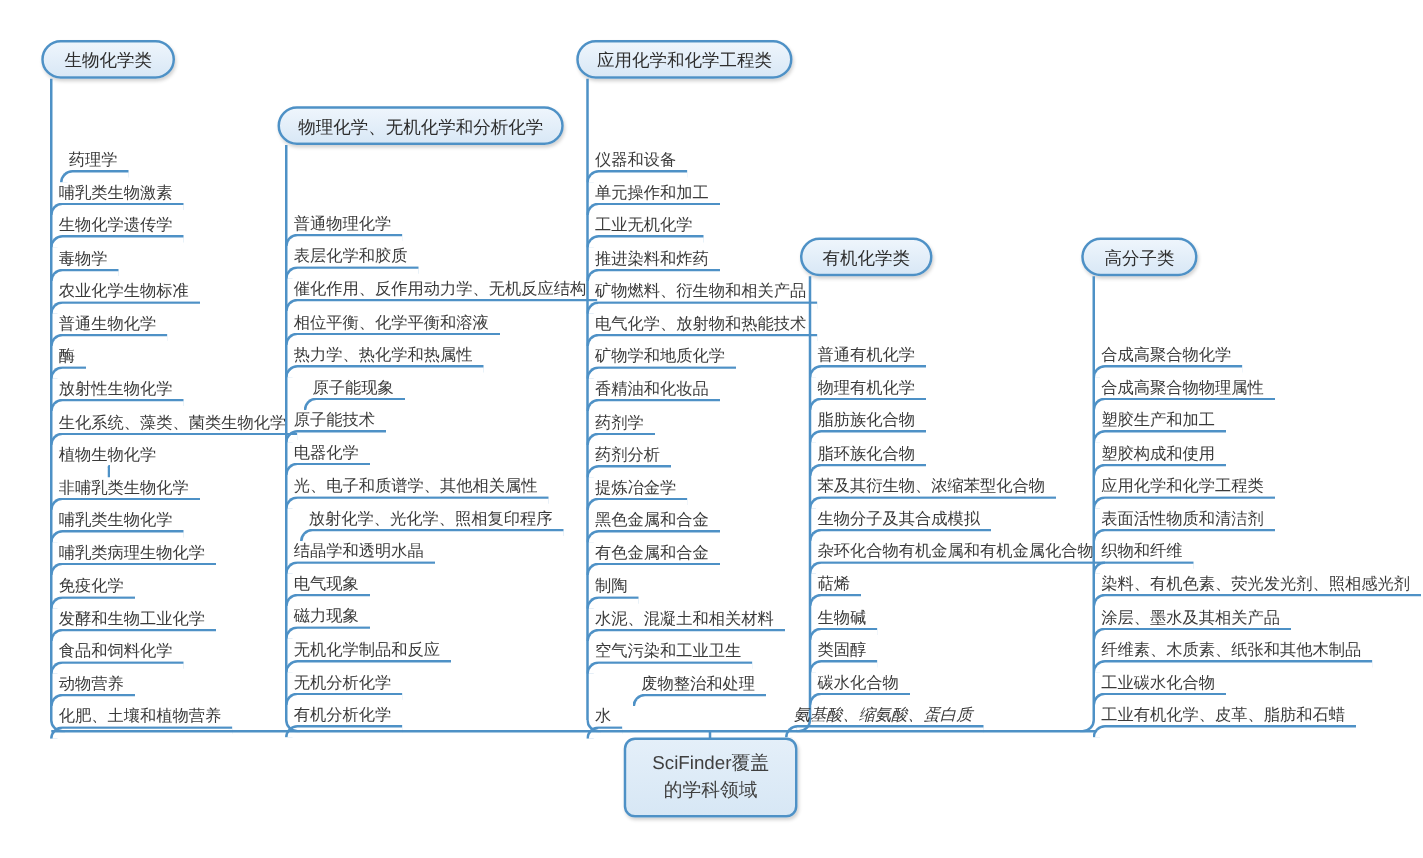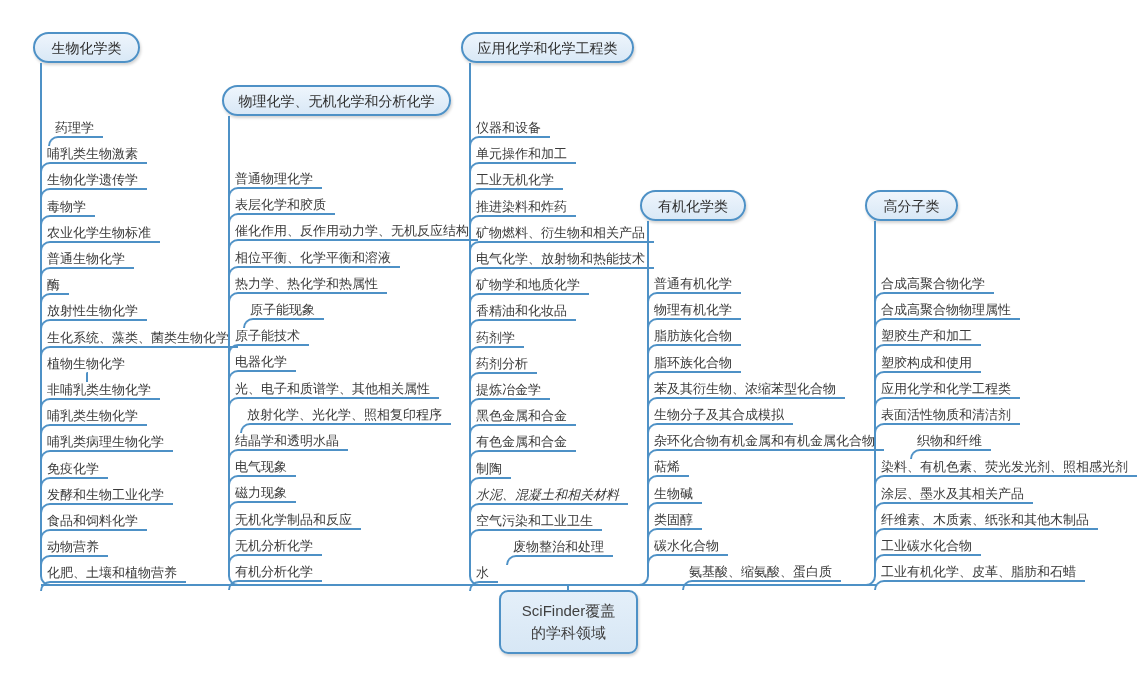--- a/index.html
+++ b/index.html
@@ -312,21 +312,21 @@
       <div class="item-branch"></div>
     </div>
     <div class="item" style="left: 469px; top: 434px;">
       <span class="item-label">有色金属和合金</span>
       <div class="item-branch"></div>
     </div>
     <div class="item" style="left: 469px; top: 461px;">
       <span class="item-label">制陶</span>
       <div class="item-branch"></div>
     </div>
-    <div class="item" style="left: 469px; top: 487px; font-style: italic;">
+    <div class="item" style="left: 469px; top: 487px;">
       <span class="item-label">水泥、混凝土和相关材料</span>
       <div class="item-branch"></div>
     </div>
     <div class="item" style="left: 469px; top: 513px;">
       <span class="item-label">空气污染和工业卫生</span>
       <div class="item-branch"></div>
     </div>
     <div class="item" style="left: 469px; top: 539px; padding-left: 37px;">
       <span class="item-label">废物整治和处理</span>
       <div class="item-branch"></div>
@@ -375,21 +375,21 @@
       <div class="item-branch"></div>
     </div>
     <div class="item" style="left: 647px; top: 512px;">
       <span class="item-label">类固醇</span>
       <div class="item-branch"></div>
     </div>
     <div class="item" style="left: 647px; top: 538px;">
       <span class="item-label">碳水化合物</span>
       <div class="item-branch"></div>
     </div>
-    <div class="item" style="left: 682px; top: 564px;">
+    <div class="item" style="left: 628px; top: 564px; font-style: italic;">
       <span class="item-label">氨基酸、缩氨酸、蛋白质</span>
       <div class="item-branch"></div>
     </div>
     <div class="pill" style="left: 865px; top: 190px; width: 93px;">高分子类</div>
     <div class="spine" style="left: 874px; top: 221px; height: 355px;"></div>
     <div class="curve-left" style="top: 576px; left: 864px;"></div>
     <div class="item" style="left: 874px; top: 276px;">
       <span class="item-label">合成高聚合物化学</span>
       <div class="item-branch"></div>
     </div>
@@ -406,21 +406,21 @@
       <div class="item-branch"></div>
     </div>
     <div class="item" style="left: 874px; top: 381px;">
       <span class="item-label">应用化学和化学工程类</span>
       <div class="item-branch"></div>
     </div>
     <div class="item" style="left: 874px; top: 407px;">
       <span class="item-label">表面活性物质和清洁剂</span>
       <div class="item-branch"></div>
     </div>
-    <div class="item" style="left: 874px; top: 433px; margin-left: 36px;">
+    <div class="item" style="left: 874px; top: 433px;">
       <span class="item-label">织物和纤维</span>
       <div class="item-branch"></div>
     </div>
     <div class="item" style="left: 874px; top: 459px;">
       <span class="item-label">染料、有机色素、荧光发光剂、照相感光剂</span>
       <div class="item-branch"></div>
     </div>
     <div class="item" style="left: 874px; top: 486px;">
       <span class="item-label">涂层、墨水及其相关产品</span>
       <div class="item-branch"></div>

